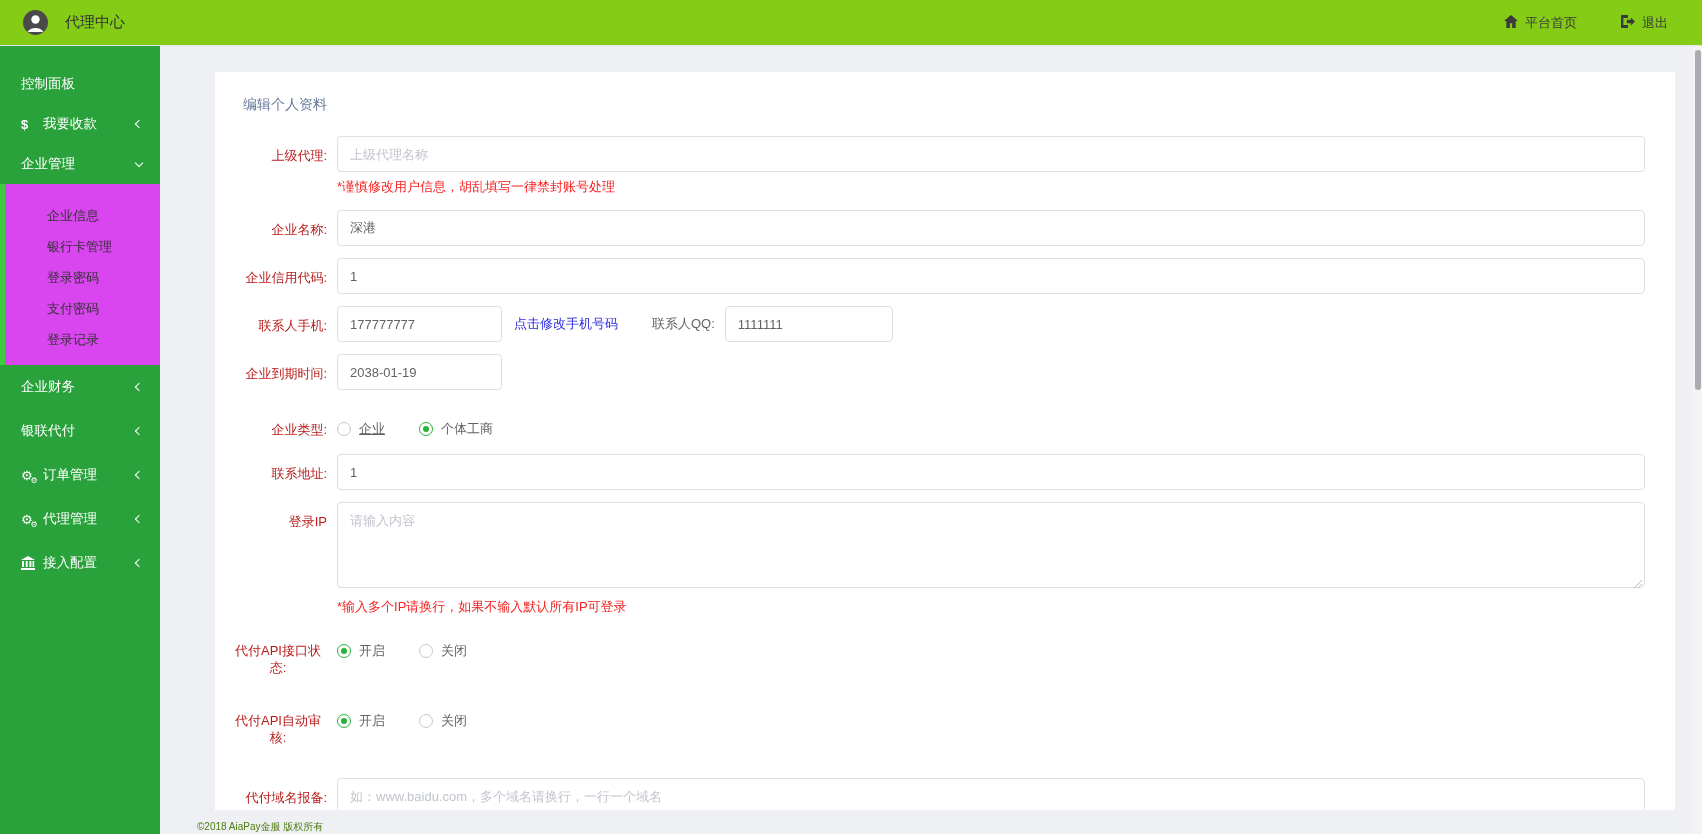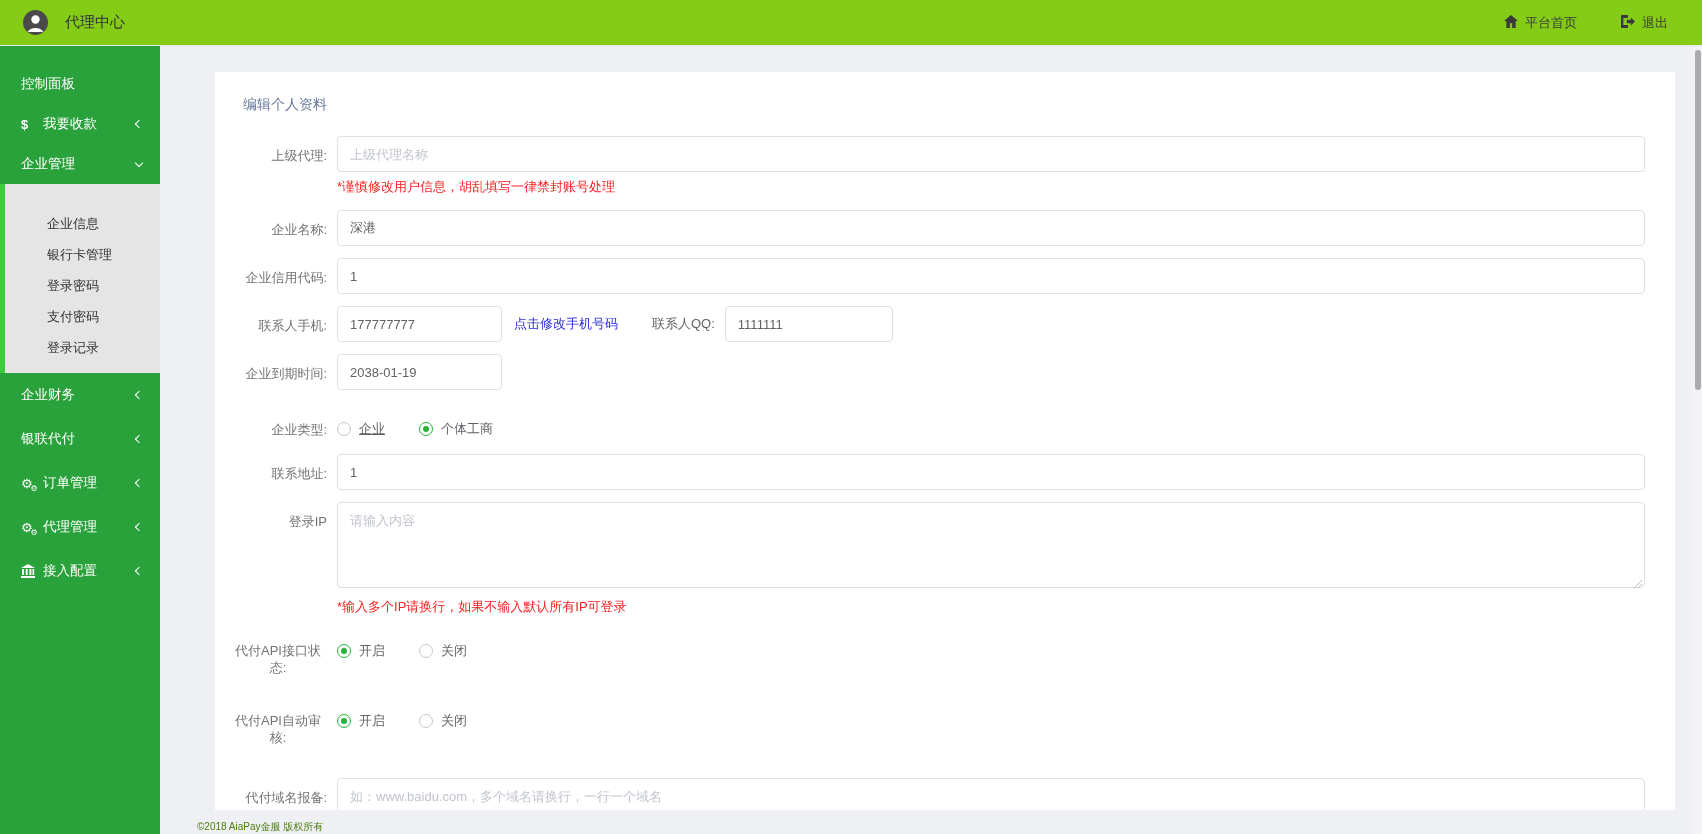--- a/index.html
+++ b/index.html
@@ -21,33 +21,33 @@
   .side-item { height:40px; display:flex; align-items:center; padding:0 18px 0 21px;
     color:#fff; font-size:13.5px; cursor:pointer; }
   .side-item.tall { height:44px; }
   .side-icon { width:22px; display:inline-flex; align-items:center; font-size:13px; color:#fff; }
   .ico-cogs { position:relative; display:inline-block; font-size:13px; line-height:1; }
   .ico-cogs i { position:absolute; right:-5px; bottom:-3px; font-style:normal; font-size:8px; }
   .chev { margin-left:auto; width:6px; height:6px; border-left:1.6px solid #fff;
     border-bottom:1.6px solid #fff; }
   .chev-l { transform:rotate(45deg); }
   .chev-d { transform:rotate(-45deg); margin-top:-3px; }
-  .submenu { background:#e5e5e5; border-left:5px solid #3ecb3e; padding:24px 0 10px 0; }
+  .submenu { background:#d946ef; border-left:5px solid #3ecb3e; padding:16px 0 10px 0; }
   .submenu-item { height:31px; line-height:31px; padding-left:42px; font-size:13px; color:#333;
     cursor:pointer; }
 
   
   .main { position:absolute; top:56px; left:197px; width:1495px; height:788px; }
   .card { margin:16px 17px 0 18px; background:#fff; height:738px; overflow:hidden;
     padding:24px 30px 0 0; position:relative; }
   .card-title { font-size:14px; color:#6a7b9c; padding-left:28px; margin-bottom:22px; }
 
   .frow { display:flex; align-items:flex-start; margin-bottom:12px; padding-left:215px; position:relative; }
   .frow { padding-left:0; }
-  .lbl { width:112px; min-width:112px; text-align:right; font-size:13px; color:#737373;
+  .lbl { width:112px; min-width:112px; text-align:right; font-size:13px; color:#b91c1c;
     padding-top:11px; margin-right:10px; line-height:17px; }
   .lbl.center { text-align:center; width:98px; min-width:98px; margin-left:14px; }
   .ctrl { flex:1; display:flex; align-items:center; }
   input.txt { height:36px; border:1px solid #dcdfe6; border-radius:4px; background:#fff;
     padding:0 12px; font-size:13px; color:#606266; outline:none; width:100%;
     font-family:"Liberation Sans","DejaVu Sans",sans-serif; }
   input.txt::placeholder, textarea.area::placeholder { color:#c0c4cc; }
   input.short { width:165px; }
   input.short-qq { width:168px; }
   textarea.area { width:100%; border:1px solid #dcdfe6; border-radius:4px; resize:none;

